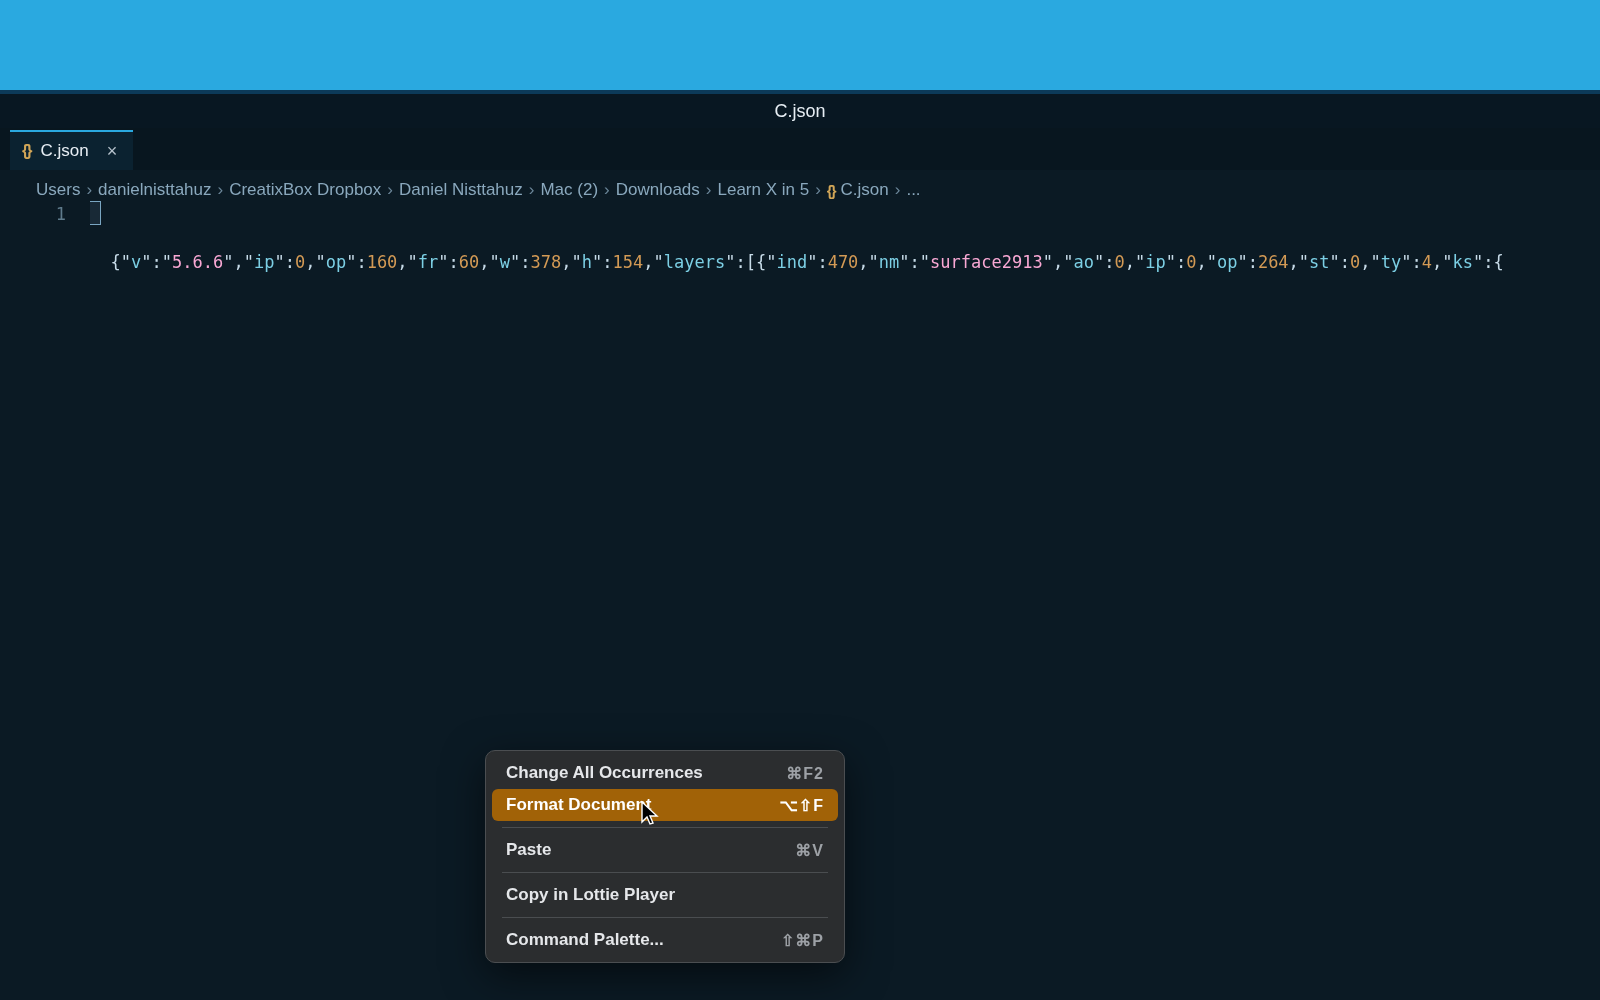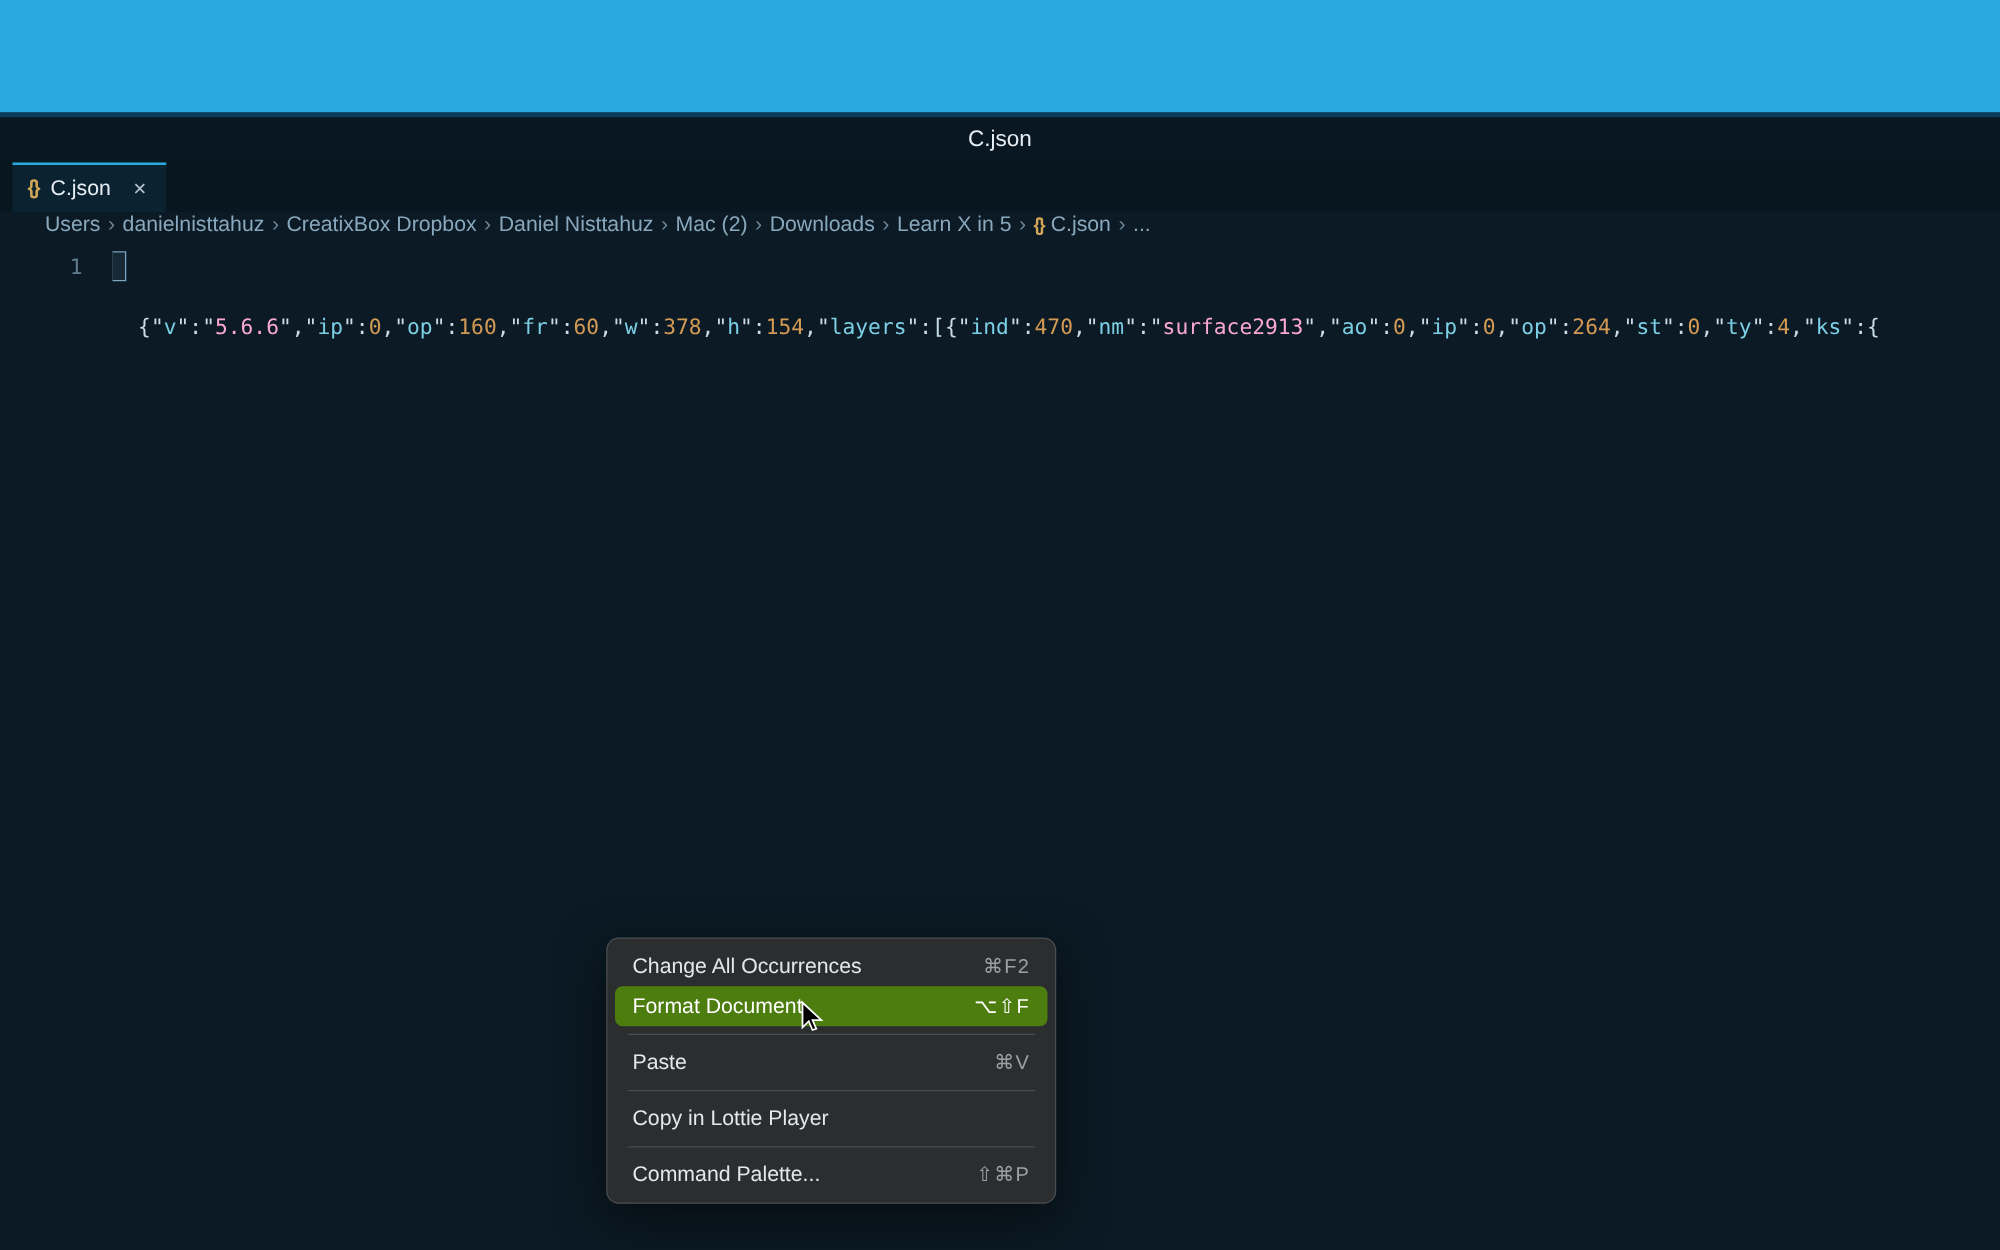--- a/index.html
+++ b/index.html
@@ -16,21 +16,21 @@
 
   
   .tabbar { height: 42px; background: #08161f; display: flex; align-items: flex-end; padding-left: 10px; }
   .tab { height: 40px; background: #0b2230; display: flex; align-items: center; padding: 0 14px 0 12px; gap: 10px; border-top: 1px solid transparent; }
   .tab.active { border-top: 2px solid #2aa9e0; }
   .tab .braces-icon { color: #d2a657; font-size: 16px; font-weight: 600; letter-spacing: -2px; }
   .tab .tab-label { color: #e7eef4; font-size: 17px; }
   .tab .close { color: #b6c2cc; font-size: 18px; line-height: 1; padding: 0 2px; margin-left: 6px; }
 
   
-  .breadcrumb { height: 30px; background: #0b1a24; display: flex; align-items: flex-start; padding: 0 14px 0 36px; overflow: hidden; white-space: nowrap; }
+  .breadcrumb { height: 30px; background: #0b1a24; display: flex; align-items: flex-end; padding: 0 14px 0 36px; overflow: hidden; white-space: nowrap; }
   .crumb { color: #8aa8bd; font-size: 17px; }
   .crumb.chev { color: #6b8699; margin: 0 6px; }
   .crumb-file { display: inline-flex; align-items: center; gap: 6px; }
   .crumb-file .braces-icon { color: #d2a657; font-size: 15px; font-weight: 700; letter-spacing: -2px; }
 
   
   .editor { flex: 1; background: #0b1a24; position: relative; display: flex; }
   .gutter { width: 90px; padding-top: 2px; padding-right: 24px; text-align: right; }
   .lineno { color: #5f7b8c; font-family: ui-monospace, Menlo, Consolas, monospace; font-size: 17px; line-height: 24px; }
   .code { flex: 1; padding-top: 2px; font-family: ui-monospace, Menlo, Consolas, monospace; font-size: 17px; line-height: 24px; color: #cfe3ef; white-space: pre; overflow: hidden; position: relative; }
@@ -52,22 +52,22 @@
     left: 485px; top: 550px;
     width: 360px;
     background: #2b2d2f;
     border: 1px solid #4b4e51;
     border-radius: 10px;
     box-shadow: 0 12px 40px rgba(0,0,0,0.55);
     padding: 6px;
     color: #e5e7ea;
     font-size: 17px;
   }
-  .menu-item { display: flex; align-items: center; justify-content: space-between; padding: 6px 14px; border-radius: 6px; }
-  .menu-item.highlight { background: #4d7c0f; color: #ffffff; }
+  .menu-item { display: flex; align-items: center; justify-content: space-between; padding: 6px 14px; border-radius: 6px; font-weight: bold; }
+  .menu-item.highlight { background: #a16207; color: #ffffff; }
   .menu-item.highlight .shortcut { color: #ffffff; }
   .menu-sep { height: 1px; background: #4a4d50; margin: 6px 10px; }
   .shortcut { color: #9da1a6; font-size: 16px; letter-spacing: 1px; }
 
   
   .mouse-cursor { position: absolute; left: 640px; top: 600px; width: 20px; height: 26px; }
   .mouse-cursor svg { width: 100%; height: 100%; }
 </style>
 </head>
 <body>

